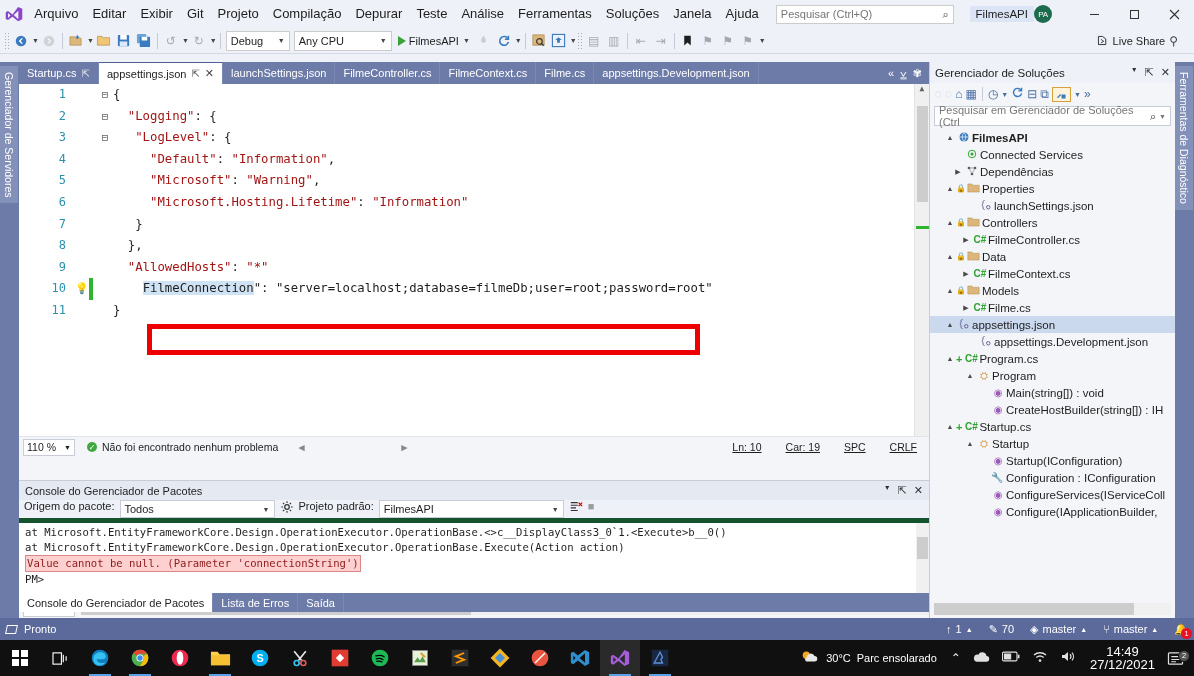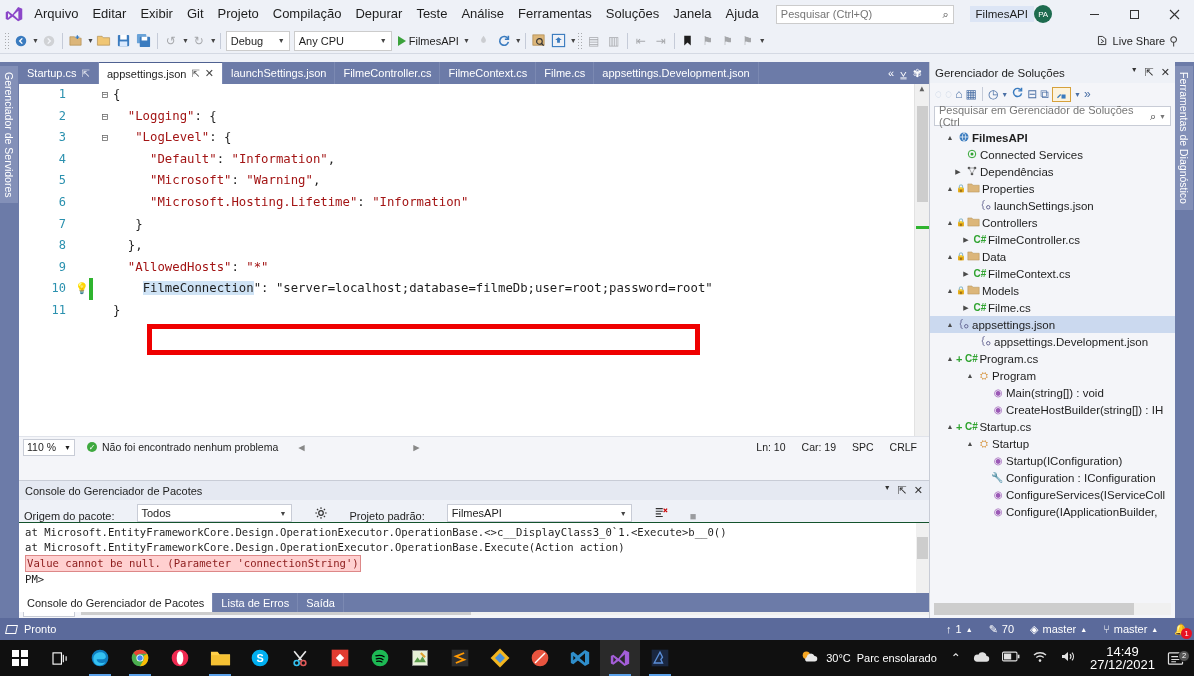--- a/index.html
+++ b/index.html
@@ -180,37 +180,37 @@
     display: flex; align-items: center; padding: 0 3px; margin-left: 4px;
     font-size: 10.5px;
   }
   .zoom-combo .za { margin-left: auto; font-size: 7px; }
   .ok-dot {
     width: 10px; height: 10px; border-radius: 50%; background: #3fa93f;
     display: inline-flex; align-items: center; justify-content: center;
     color: #fff; font-size: 8px; margin: 0 5px 0 12px;
   }
   .ed-status .right {
-    margin-left: auto; display: flex; gap: 16px; padding-right: 12px;
+    margin-left: auto; display: flex; gap: 24px; padding-right: 12px; text-decoration: underline;
   }
 
   
   .pmc {
     position: absolute; left: 19px; top: 480px; width: 910px; height: 138px;
     background: #f4f5f9; border-top: 1px solid #c8ccd6;
   }
   .pmc-head {
     height: 19px; background: #e5e9f2; display: flex; align-items: center;
     font-size: 11px; color: #1e1e1e; padding: 0 6px;
   }
   .pmc-head .right { margin-left: auto; display: flex; gap: 7px; color: #333; }
   .pmc-toolbar {
-    height: 23px; background: #eef1f7; display: flex; align-items: flex-end;
-    gap: 22px; padding: 0 5px; font-size: 11px; color: #1e1e1e;
-    border-bottom: 1px solid #14532d;
+    height: 23px; background: #eef1f7; display: flex; align-items: flex-start;
+    gap: 5px; padding: 0 5px; font-size: 11px; color: #1e1e1e;
+    border-bottom: 5px solid #14532d;
   }
   .pmc-combo {
     height: 18px; background: #fff; border: 1px solid #c8ccd6;
     display: flex; align-items: center; padding: 0 4px; font-size: 11px;
   }
   .pmc-combo .v { flex: 1; }
   .pmc-combo .a { font-size: 7px; margin-left: 8px; color: #444; }
   .pmc-body {
     position: relative; height: 75px; background: #fff; overflow: hidden;
     font-family: "DejaVu Sans Mono", monospace; font-size: 10.6px;

